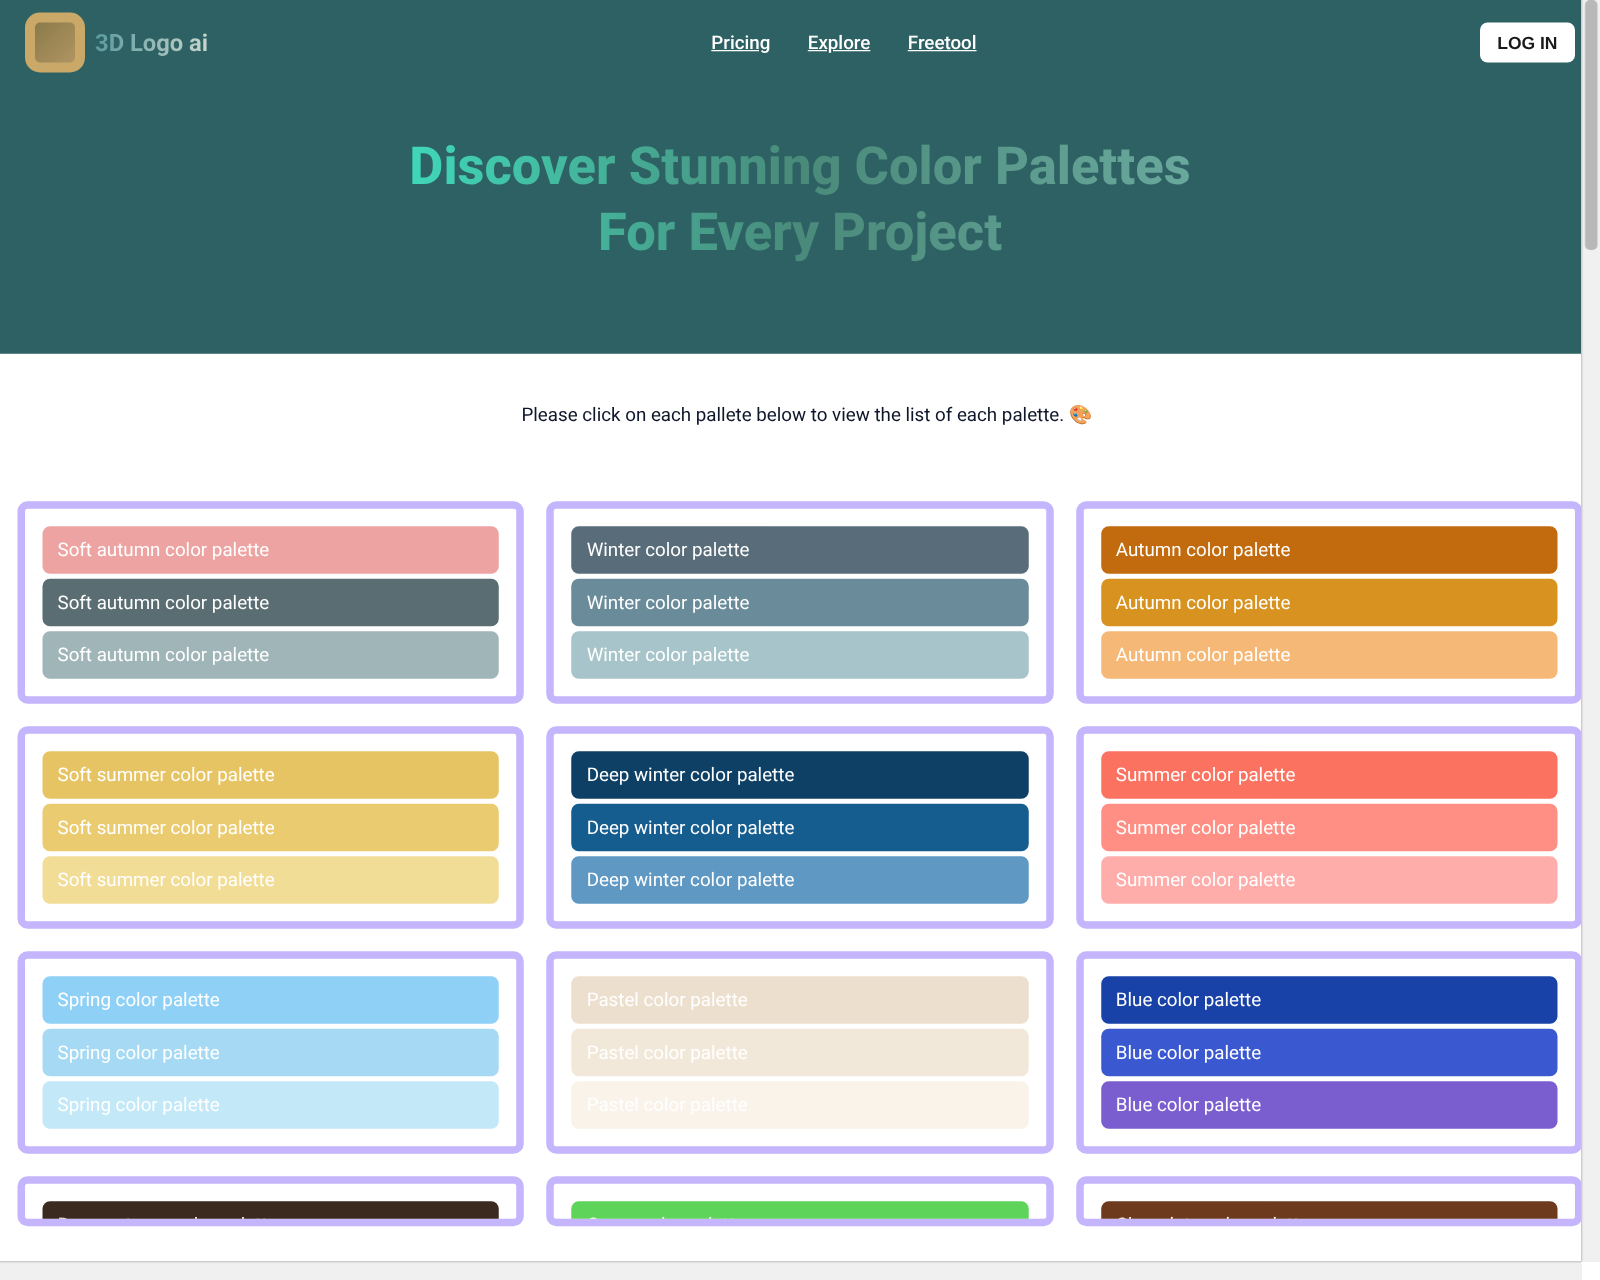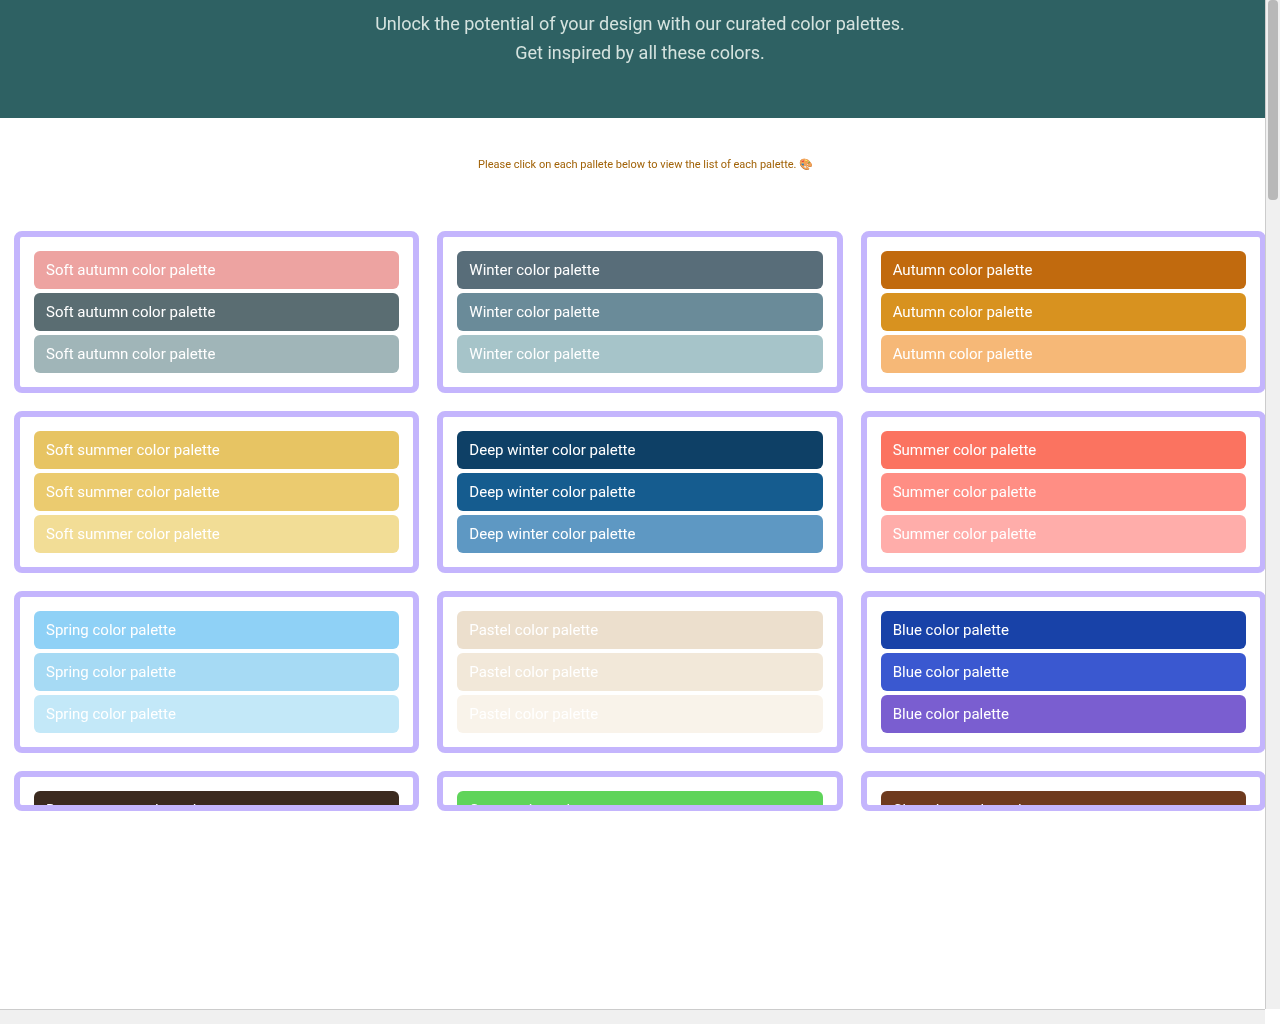--- a/index.html
+++ b/index.html
@@ -81,22 +81,22 @@
     }
     .hero-sub {
       color: #d5e3df;
       font-size: 18px;
       max-width: 560px;
       margin: 0 auto;
       line-height: 1.6;
     }
     .instruction {
       text-align: center;
-      font-size: 11px;
-      color: #a16207;
+      font-size: 15px;
+      color: #0f172a;
       margin: 40px 0 60px 11px;
     }
     .grid {
       display: grid;
       grid-template-columns: repeat(3, 1fr);
       gap: 18px;
       padding: 0 14px 40px 14px;
     }
     .card {
       background: #ffffff;
@@ -132,22 +132,36 @@
       top: 0; left: 2px; right: 2px;
       height: 200px;
       background: #b8b8b8;
       border-radius: 4px;
     }
   </style>
 </head>
 <body>
 
 <div class="hero">
-
-  <p class="hero-sub">Unlock the potential of your design with our curated color palettes. Get inspired by all these colors.</p>
+  <div class="navbar">
+    <div class="logo-wrap">
+      <div class="logo-box">
+        <div class="logo-inner"></div>
+      </div>
+      <span class="logo-text">3D Logo ai</span>
+    </div>
+    <div class="nav-links">
+      <a href="#">Pricing</a>
+      <a href="#">Explore</a>
+      <a href="#">Freetool</a>
+    </div>
+    <button class="login-btn">LOG IN</button>
+  </div>
+
+  <h1 class="hero-title">Discover Stunning Color Palettes For Every Project</h1>
 </div>
 
 <p class="instruction">Please click on each pallete below to view the list of each palette. 🎨</p>
 
 <div class="grid" id="palette-grid">
     <div class="card">
       <div class="bar" style="background: rgb(237, 163, 161);"><span>Soft autumn color palette</span></div>
       <div class="bar" style="background: rgb(90, 109, 114);"><span>Soft autumn color palette</span></div>
       <div class="bar" style="background: rgb(160, 181, 184);"><span>Soft autumn color palette</span></div>
     </div>

